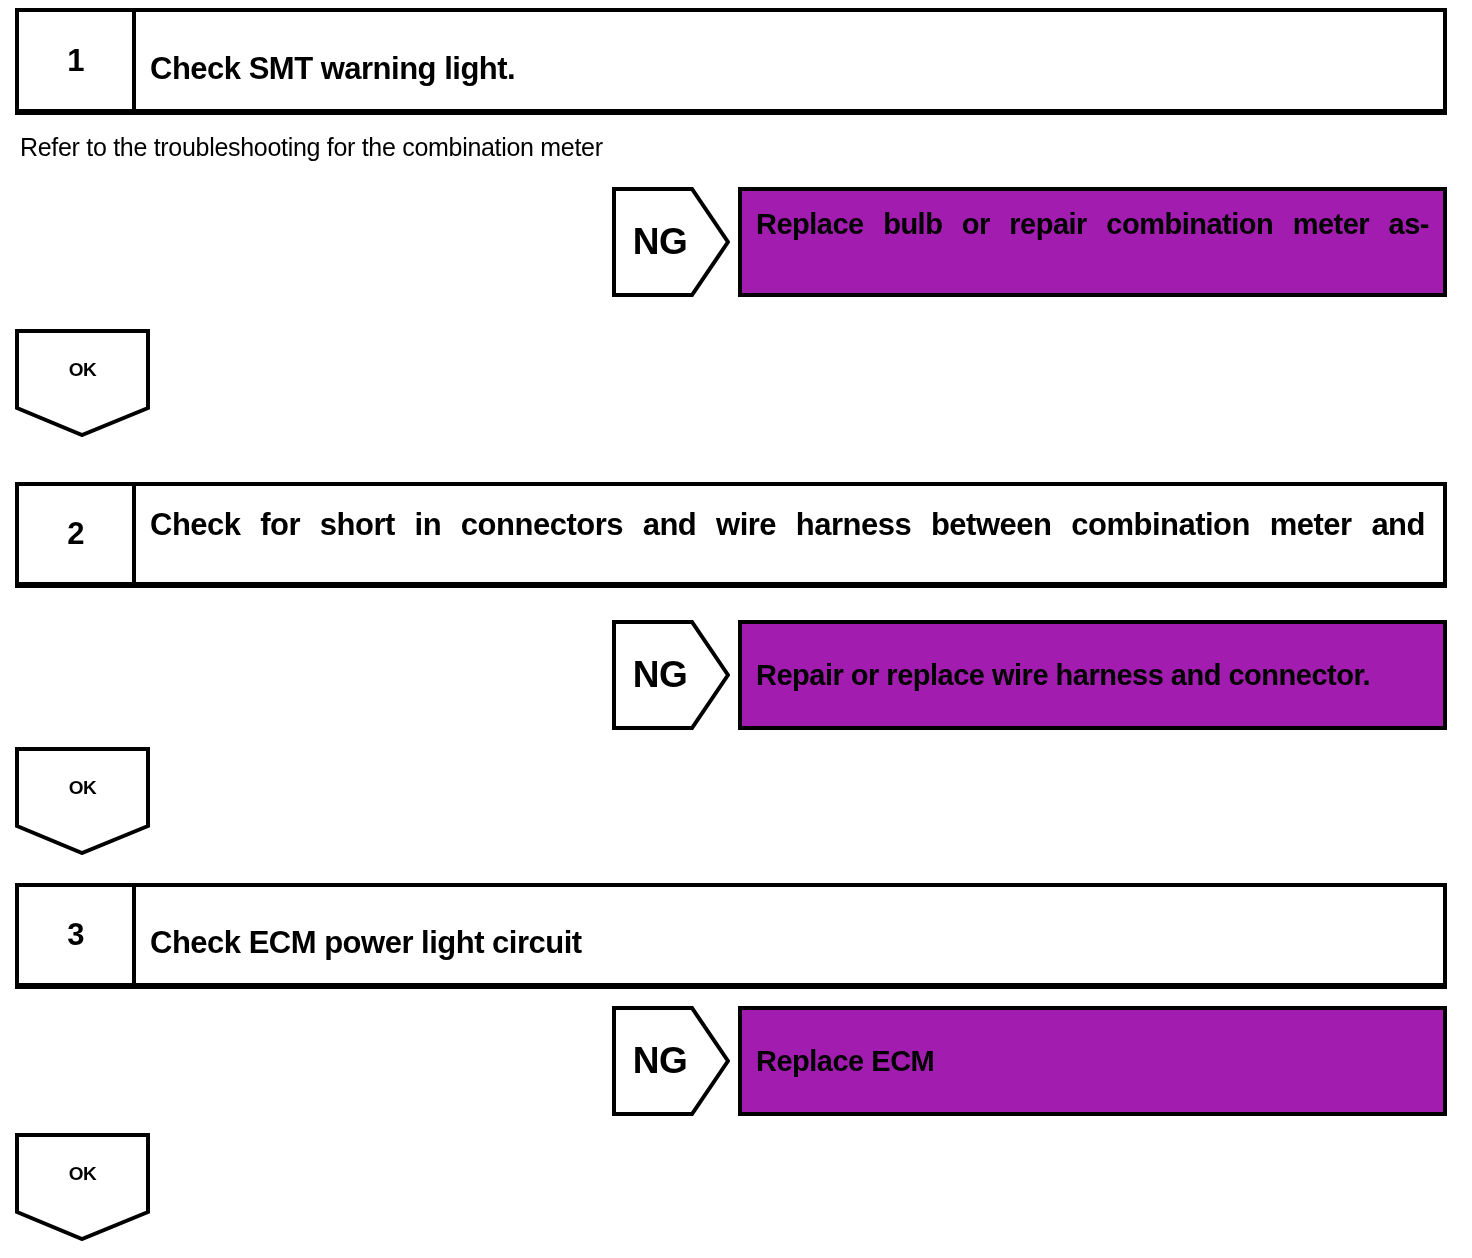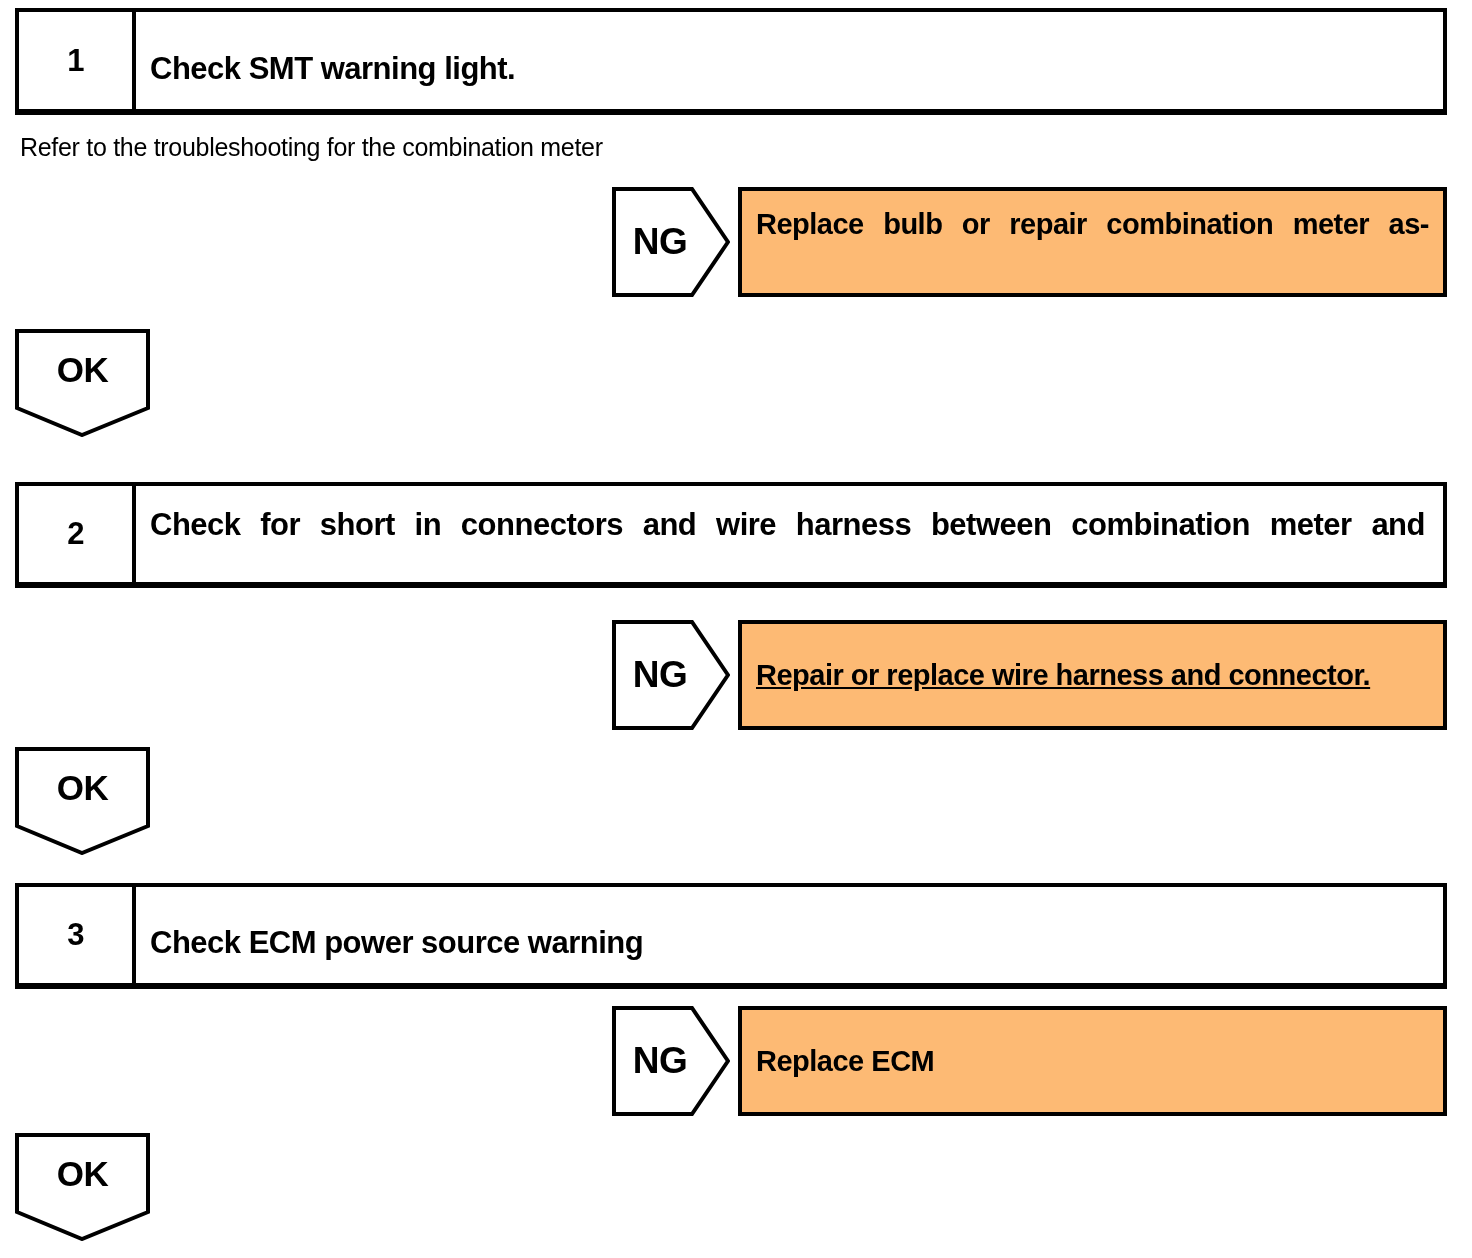--- a/index.html
+++ b/index.html
@@ -88,21 +88,21 @@
     border: 4px solid #000;
     box-sizing: border-box;
     display: flex;
     flex-direction: column;
     justify-content: center;
     padding: 0 14px;
     font-weight: bold;
     font-size: 29px;
     line-height: 36px;
     letter-spacing: -0.5px;
-    background: #fdba74;
+    background: #a21caf;
     overflow: hidden;
   }
   .jline { text-align: justify; }
   .jline::after { content: ""; display: inline-block; width: 100%; height: 0; }
   .nowrap { white-space: nowrap; }
 
   
   .ok-shape {
     left: 15px;
     width: 135px;
@@ -112,21 +112,21 @@
   .ok-label {
     position: absolute;
     left: 0;
     top: 0;
     width: 135px;
     height: 81px;
     display: flex;
     align-items: center;
     justify-content: center;
     font-weight: bold;
-    font-size: 35px;
+    font-size: 19px;
     letter-spacing: -0.5px;
   }
 </style>
 </head>
 <body>
 
 <div id="canvas">
 
   <div class="abs step-header" style="top:8px; height:107px;">
     <div class="num-cell">1</div>
@@ -162,35 +162,35 @@
     </div>
   </div>
 
   <div class="abs ng-shape" style="top:620px;">
     <svg width="118" height="110" viewBox="0 0 118 110">
       <polygon points="2,2 80,2 116,55 80,108 2,108" fill="#ffffff" stroke="#000000" stroke-width="4"></polygon>
     </svg>
     <div class="ng-label">NG</div>
   </div>
 
-  <div class="abs result-box" style="top:620px;text-decoration:underline;">
+  <div class="abs result-box" style="top:620px;">
     <div class="nowrap">Repair or replace wire harness and connector.</div>
   </div>
 
   <div class="abs ok-shape" style="top:747px;">
     <svg width="135" height="108" viewBox="0 0 135 108">
       <polygon points="2,2 133,2 133,79 67,106 2,79" fill="#ffffff" stroke="#000000" stroke-width="4"></polygon>
     </svg>
     <div class="ok-label">OK</div>
   </div>
 
   <div class="abs step-header" style="top:883px; height:106px;">
     <div class="num-cell">3</div>
     <div class="title-cell">
-      <div class="nowrap">Check ECM power source warning</div>
+      <div class="nowrap">Check ECM power light circuit</div>
     </div>
   </div>
 
   <div class="abs ng-shape" style="top:1006px;">
     <svg width="118" height="110" viewBox="0 0 118 110">
       <polygon points="2,2 80,2 116,55 80,108 2,108" fill="#ffffff" stroke="#000000" stroke-width="4"></polygon>
     </svg>
     <div class="ng-label">NG</div>
   </div>
 

